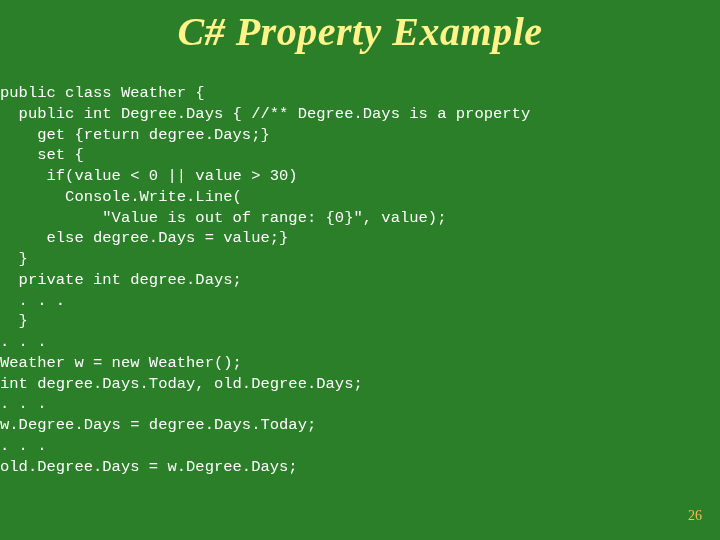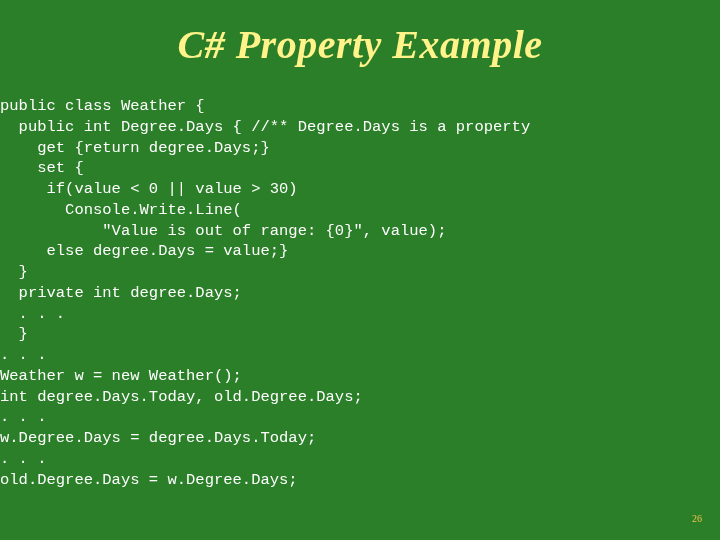--- a/index.html
+++ b/index.html
@@ -17,38 +17,38 @@
     position: relative;
     box-sizing: border-box;
   }
   .title {
     font-family: "Comic Sans MS", "Comic Sans", cursive;
     color: #fff38a;
     font-weight: bold;
     font-style: italic;
     font-size: 40px;
     text-align: center;
-    padding-top: 21px;
+    padding-top: 8px;
     letter-spacing: 0.5px;
   }
   .code {
     font-family: "Courier New", Courier, monospace;
     color: #ffffff;
     font-size: 15.5px;
     line-height: 1.34;
     white-space: pre;
     margin-top: 28px;
   }
   .pagenum {
     position: absolute;
     right: 18px;
     bottom: 16px;
     color: #f2c34d;
     font-family: "Comic Sans MS", "Comic Sans", cursive;
-    font-size: 10px;
+    font-size: 14px;
     font-weight: normal;
     margin-top: 44px;
   }
 </style>
 </head>
 <body>
 
 <div class="slide">
   <div class="title">C# Property Example</div>
   <div class="code">public class Weather {

